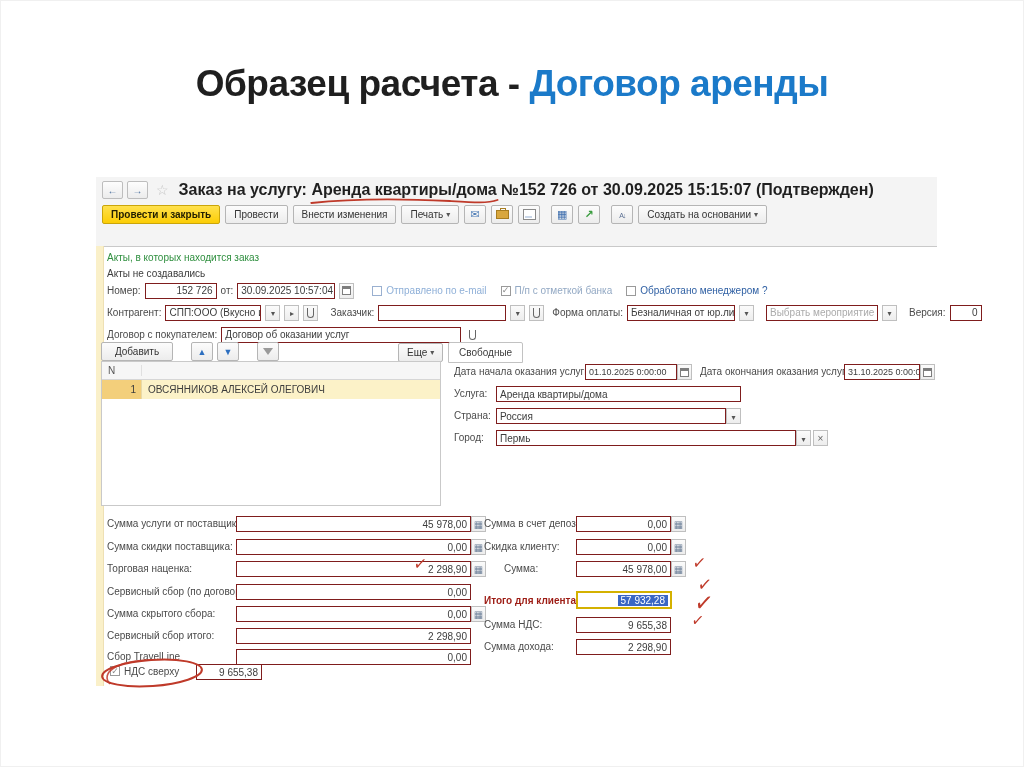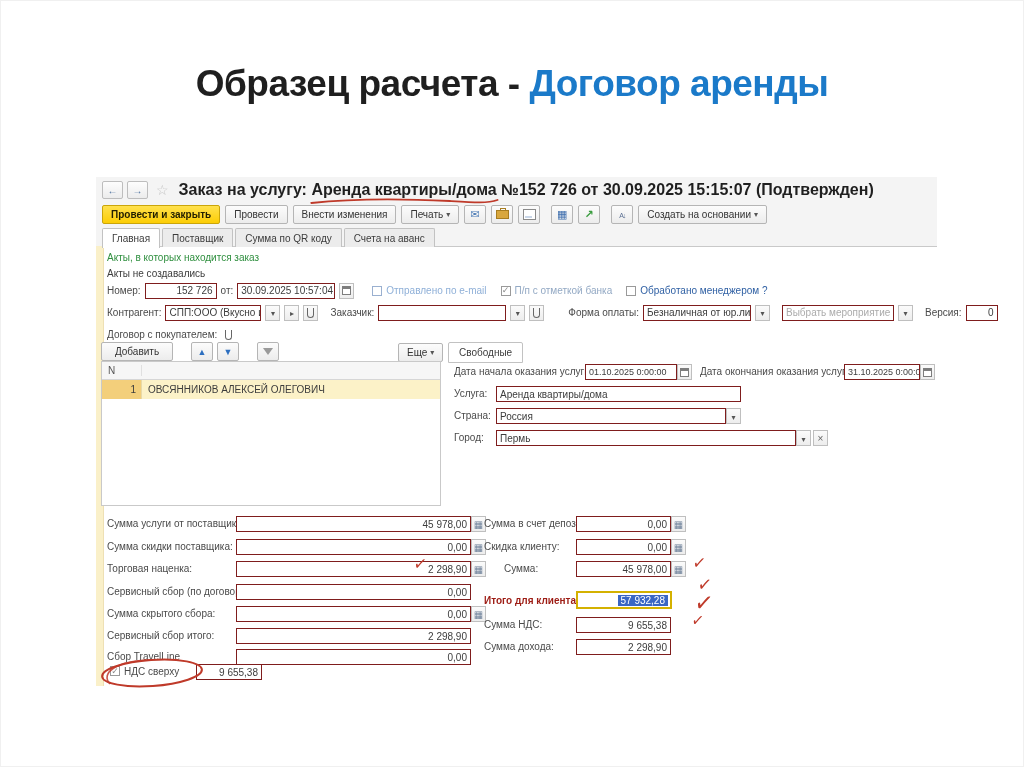--- a/index.html
+++ b/index.html
@@ -130,26 +130,20 @@
         </span>
       <span class="btn iconbtn">
           <span class="i-growth"></span>
         </span>
       <span class="btn iconbtn" style="margin-left:6px;">
           <span class="i-sort"></span>
         </span>
       <span class="btn caret">Создать на основании</span>
     </div>
 
-    <div class="tabs">
-      <span class="tab active">Главная</span>
-      <span class="tab">Поставщик</span>
-      <span class="tab">Сумма по QR коду</span>
-      <span class="tab">Счета на аванс</span>
-    </div>
 
     <div class="strip"></div>
 
     <span class="link">Акты, в которых находится заказ</span>
     <span class="plain">Акты не создавались</span>
 
     <div class="row" style="left:11px;top:105px;">
       <span class="lbl">Номер:</span>
       <span class="fld num" style="width:72px;">152 726</span>
       <span class="lbl">от:</span>
@@ -178,35 +172,36 @@
           <span class="i-clip"></span>
         </span>
       <span class="lbl" style="margin-left:8px;">Заказчик:</span>
       <span class="fld" style="width:128px;"></span>
       <span class="mini">
           <span class="caret-only"></span>
         </span>
       <span class="mini">
           <span class="i-clip"></span>
         </span>
-      <span class="lbl" style="margin-left:20px;">Форма оплаты:</span>
+      <span class="lbl" style="margin-left:4px;">Форма оплаты:</span>
       <span class="fld" style="width:108px;">Безналичная от юр.лиц</span>
       <span class="mini">
           <span class="caret-only"></span>
         </span>
       <span class="fld" style="width:112px;color:#ababab;margin-left:8px;">Выбрать мероприятие или ном...</span>
       <span class="mini">
           <span class="caret-only"></span>
         </span>
       <span class="lbl" style="margin-left:8px;">Версия:</span>
       <span class="fld num" style="width:32px;">0</span>
     </div>
 
     <div class="row" style="left:11px;top:149px;">
       <span class="lbl">Договор с покупателем:</span>
+      <span class="fld" style="width:240px;">Договор об оказании услуг</span>
       <span class="mini" style="border:none;background:none;">
           <span class="i-clip"></span>
         </span>
     </div>
 
     <div class="row" style="left:5px;top:166px;">
       <span class="btn" style="width:72px;">Добавить</span>
       <span class="btn iconbtn" style="margin-left:14px;">
           <span style="color:#2d6fc0;font-size:9px;">▲</span>
         </span>

